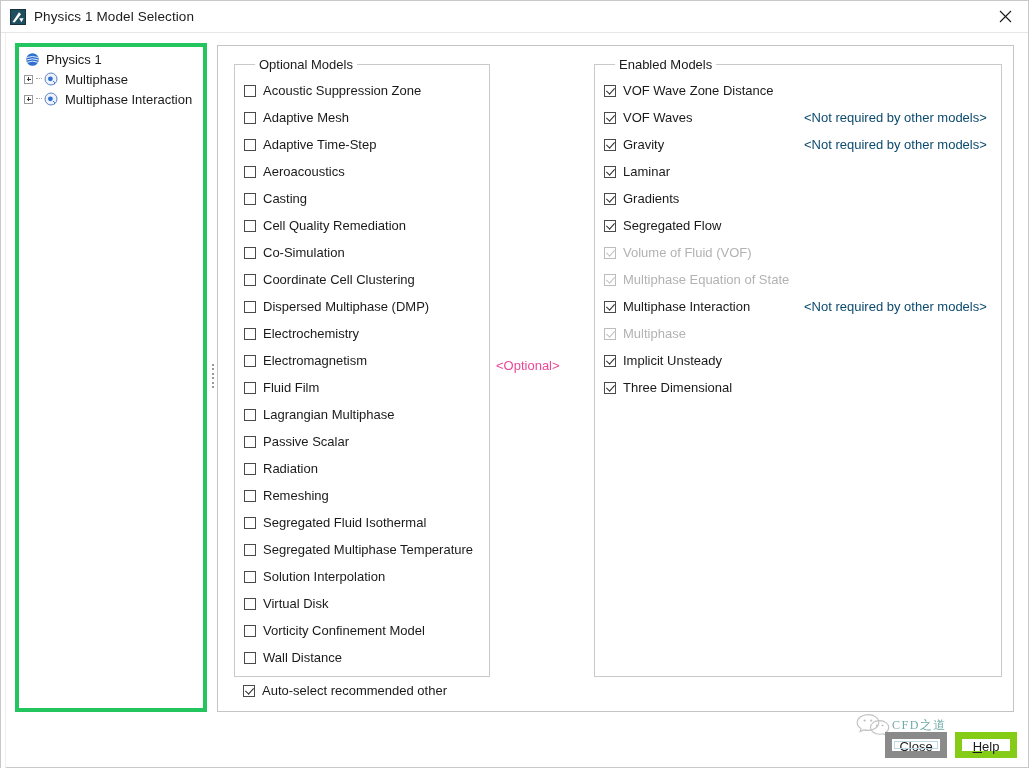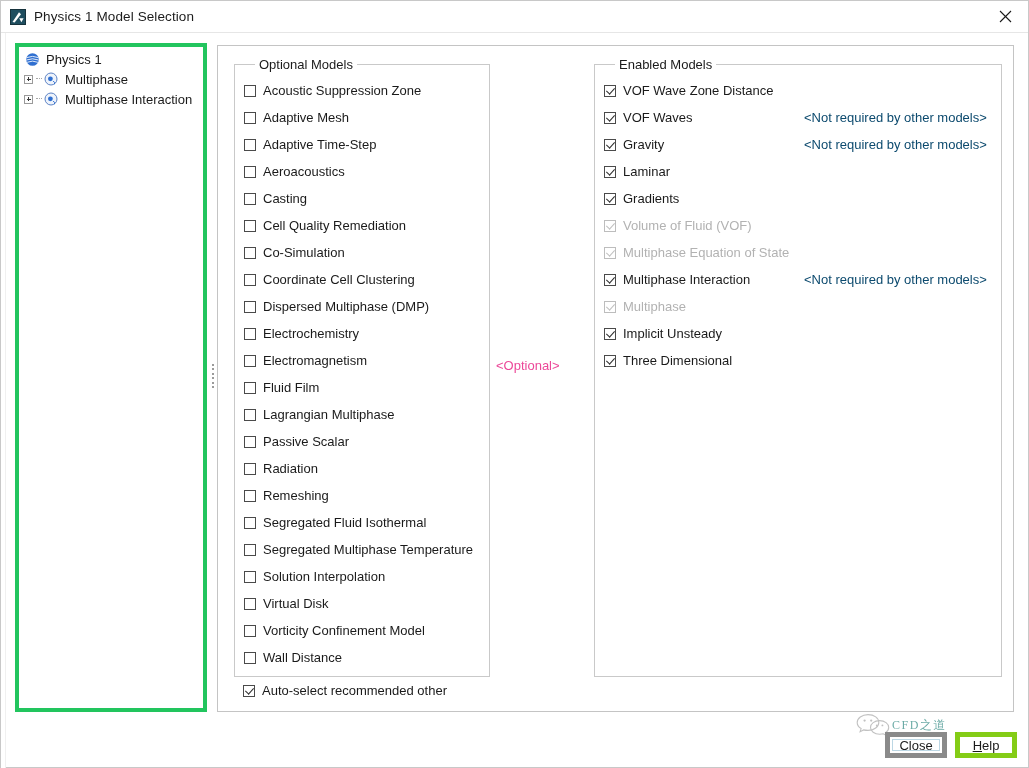--- a/index.html
+++ b/index.html
@@ -218,25 +218,25 @@
   #splitter i {
     display: block;
     width: 2px; height: 2px;
     background: #9b9b9b;
   }
 
   
   .dlgbtn {
     position: absolute;
     height: 26px;
-    border: 5px solid #84cc16;
+    border: 7px solid #84cc16;
     background: #ffffff;
     box-sizing: border-box;
     display: flex;
-    align-items: flex-end;
+    align-items: flex-start;
     justify-content: center;
     font-size: 13px;
     color: #1a1a1a;
     cursor: default;
   }
   #close-button {
     left: 884px; top: 731px; width: 62px;
     border-color: #8a8a8a;
   }
   #close-button .inner {
@@ -469,20 +469,24 @@
           </div>
           <div class="ckrow">
             <span class="ckbox checked"></span>
             <span class="ck-label">Laminar</span>
           </div>
           <div class="ckrow">
             <span class="ckbox checked"></span>
             <span class="ck-label">Gradients</span>
           </div>
           <div class="ckrow">
+            <span class="ckbox checked"></span>
+            <span class="ck-label">Segregated Flow</span>
+          </div>
+          <div class="ckrow">
             <span class="ckbox checked dim"></span>
             <span class="ck-label dim">Volume of Fluid (VOF)</span>
           </div>
           <div class="ckrow">
             <span class="ckbox checked dim"></span>
             <span class="ck-label dim">Multiphase Equation of State</span>
           </div>
           <div class="ckrow">
             <span class="ckbox checked"></span>
             <span class="ck-label">Multiphase Interaction</span>

